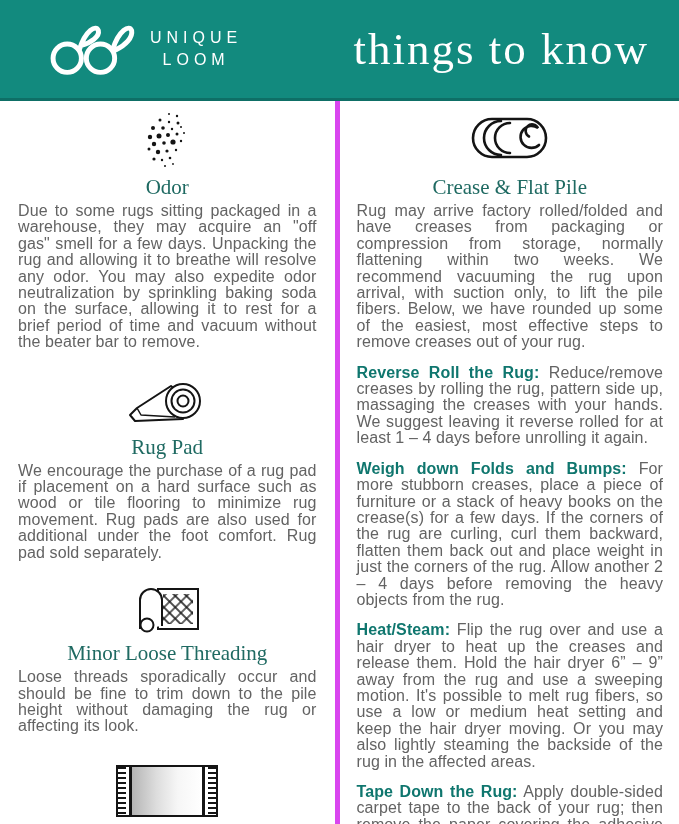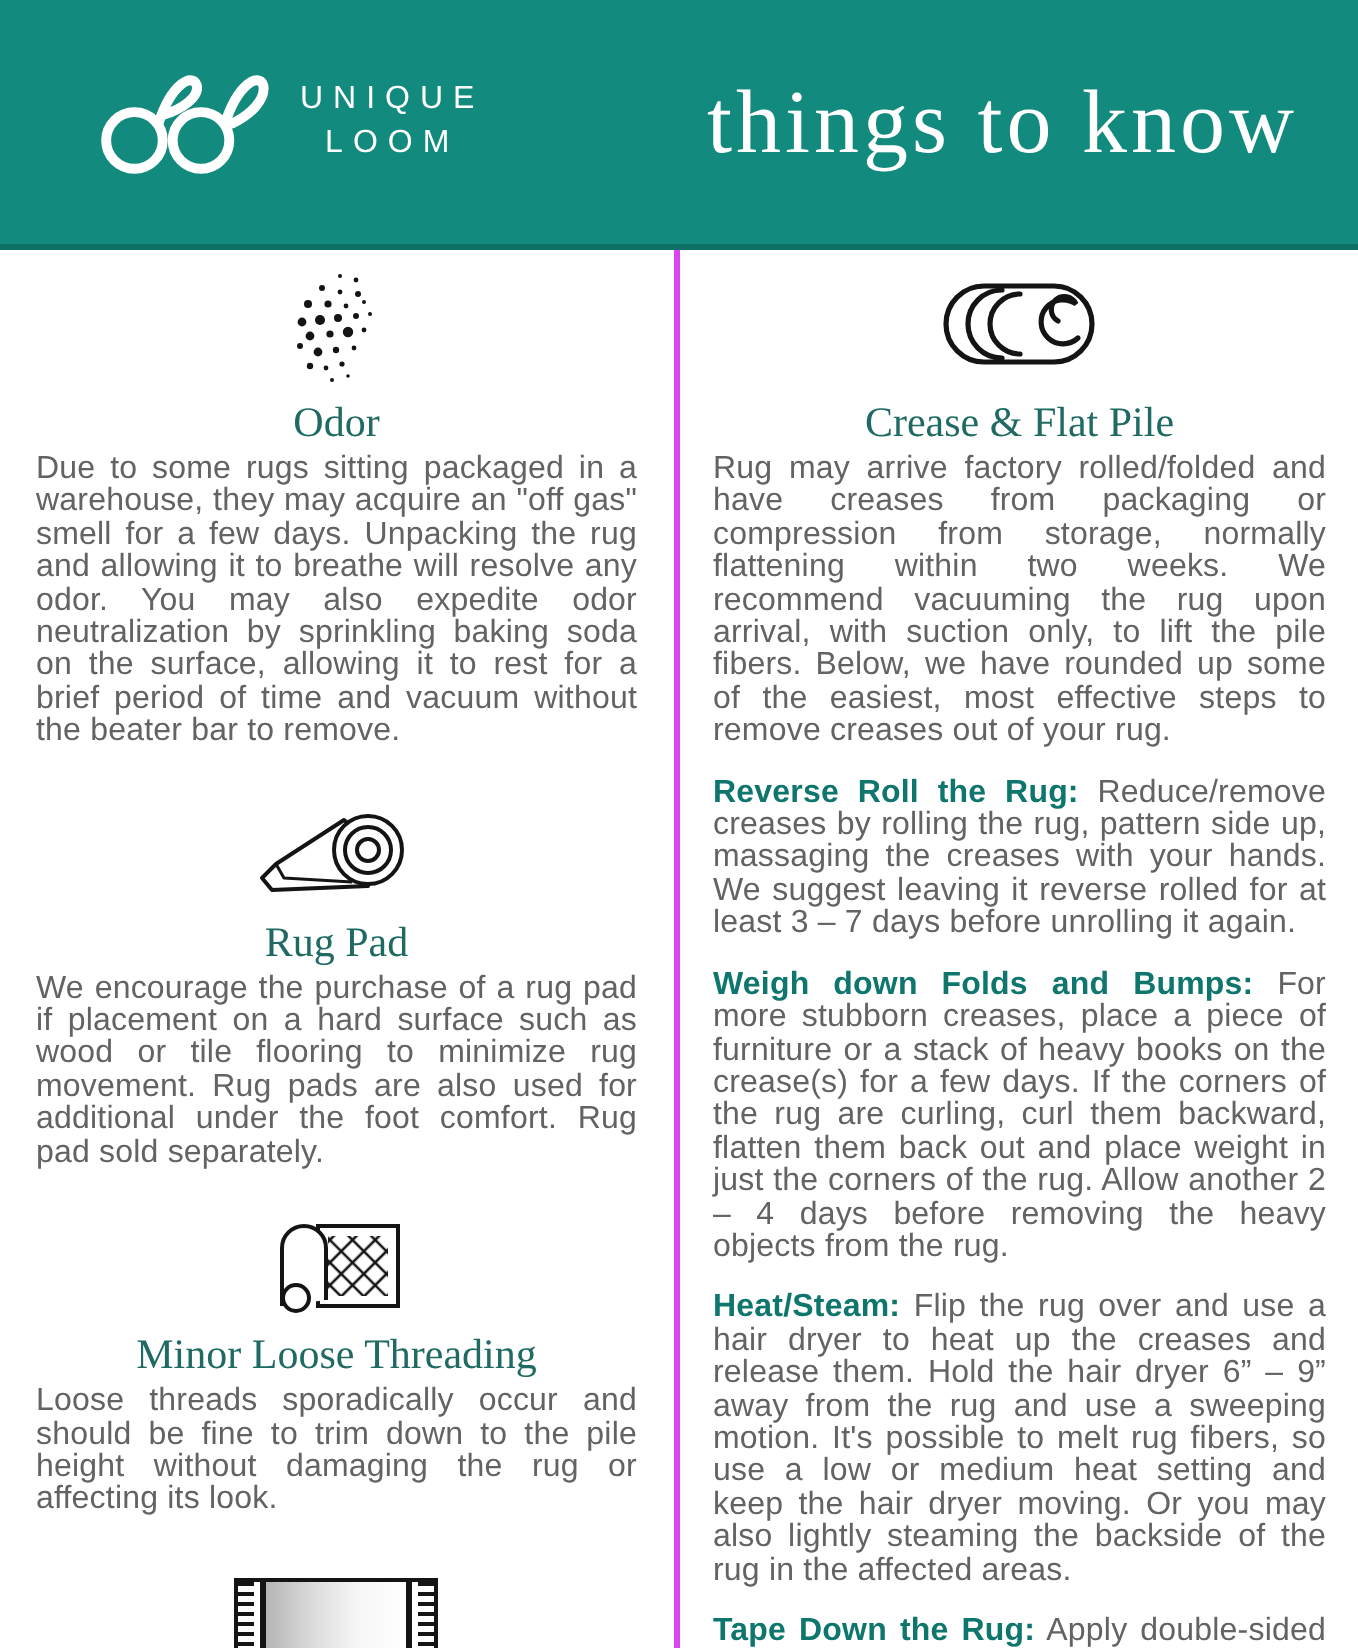--- a/index.html
+++ b/index.html
@@ -3,38 +3,38 @@
 <meta charset="utf-8">
 <style>
   * { margin:0; padding:0; box-sizing:border-box; }
   html,body { background:#ffffff; }
   body {
     width:679px; height:824px; margin:0 auto; position:relative;
     font-family:"Liberation Sans", sans-serif; overflow:hidden;
   }
   
   .header {
-    height:125px; background:#128a7e; border-bottom:3px solid #0e6f66;
+    height:101px; background:#128a7e; border-bottom:3px solid #0e6f66;
     display:flex; align-items:center; padding:0 24px 0 46px;
   }
   .logo { display:flex; align-items:center; }
   .logo svg { display:block; }
   .brand {
     color:#ffffff; margin-left:12px; text-align:center;
     font-size:16px; letter-spacing:5px; line-height:1.35; font-weight:400;
   }
   .head-title {
     flex:1; text-align:right; color:#ffffff;
     font-family:"Liberation Serif", serif; font-size:45px; font-weight:500;
     letter-spacing:2px; padding-right:6px; white-space:nowrap;
   }
   
   .content { display:flex; height:723px; }
   .col { width:50%; padding:6px 18px 0 18px; }
-  .col-left  { border-right:3px solid #d946ef; }
+  .col-left  { border-right:5px solid #d946ef; }
   .col-right { padding:6px 16px 0 17px; }
   
   .icon-wrap { display:flex; justify-content:center; align-items:flex-end; }
   .sec-title {
     font-family:"Liberation Serif", serif; font-weight:500;
     color:#1f6a62; font-size:21px; text-align:center; margin:6px 0 3px 0;
   }
   .body-text {
     color:#636363; font-size:16px; line-height:16.4px;
     text-align:justify; letter-spacing:0.1px;
@@ -173,21 +173,21 @@
         <svg width="92" height="46" viewBox="0 0 92 46" fill="none" stroke="#141414" stroke-width="2.6" stroke-linecap="round">
           <path d="M28,4 L63,4 A19,19 0 0 1 63,42 L28,42 A19,19 0 0 1 28,4 Z"></path>
           <path d="M37,6 A16.5,16.5 0 0 0 37,40"></path>
           <path d="M46,8 A14,14 0 0 0 46,38"></path>
           <path d="M75,30 a11,11 0 1 1 -1,-17 a6.5,6.5 0 1 0 -9,8.5"></path>
         </svg>
       </div>
       <h2 class="sec-title">Crease &amp; Flat Pile</h2>
       <p class="body-text">Rug may arrive factory rolled/folded and have creases from packaging or compression from storage, normally flattening within two weeks. We recommend vacuuming the rug upon arrival, with suction only, to lift the pile fibers. Below, we have rounded up some of the easiest, most effective steps to remove creases out of your rug.</p>
 
-      <p class="body-text tip"><strong>Reverse Roll the Rug:</strong> <span>Reduce/remove creases by rolling the rug, pattern side up, massaging the creases with your hands. We suggest leaving it reverse rolled for at least 3 – 7 days before unrolling it again.</span></p>
+      <p class="body-text tip"><strong>Reverse Roll the Rug:</strong> <span>Reduce/remove creases by rolling the rug, pattern side up, massaging the creases with your hands. We suggest leaving it reverse rolled for at least 1 – 4 days before unrolling it again.</span></p>
 
       <p class="body-text tip"><strong>Weigh down Folds and Bumps:</strong> <span>For more stubborn creases, place a piece of furniture or a stack of heavy books on the crease(s) for a few days. If the corners of the rug are curling, curl them backward, flatten them back out and place weight in just the corners of the rug. Allow another 2 – 4 days before removing the heavy objects from the rug.</span></p>
 
       <p class="body-text tip"><strong>Heat/Steam:</strong> <span>Flip the rug over and use a hair dryer to heat up the creases and release them. Hold the hair dryer 6” – 9” away from the rug and use a sweeping motion. It's possible to melt rug fibers, so use a low or medium heat setting and keep the hair dryer moving. Or you may also lightly steaming the backside of the rug in the affected areas.</span></p>
 
       <p class="body-text tip"><strong>Tape Down the Rug:</strong> <span>Apply double-sided carpet tape to the back of your rug; then remove the paper covering the adhesive and smooth the rug over the floor. Press the tape down firmly, smoothing it as you go. Carpet tape works on hard floors and on existing wall-to-wall carpet, holding your rug in place. If you have laminate flooring, purchase a less adhesive double-sided tape to prevent the laminate from buckling or otherwise being damaged.</span></p>
     </section>
 
   </div>
 </div>

